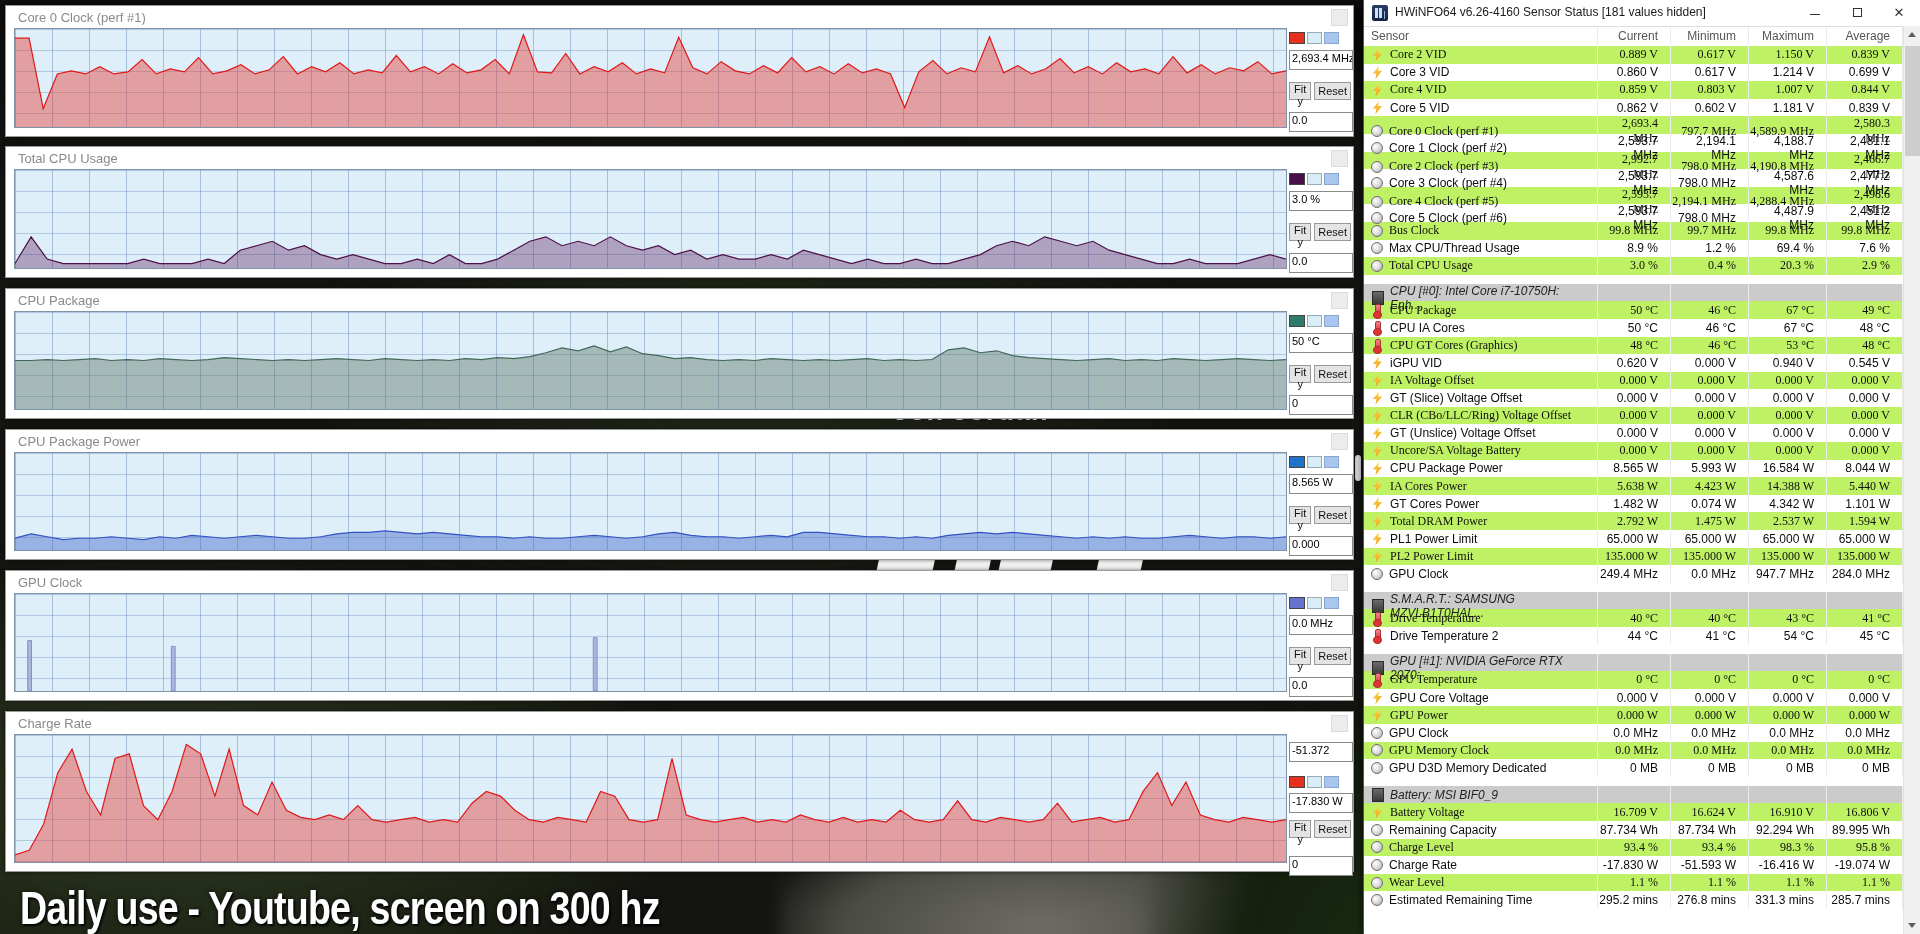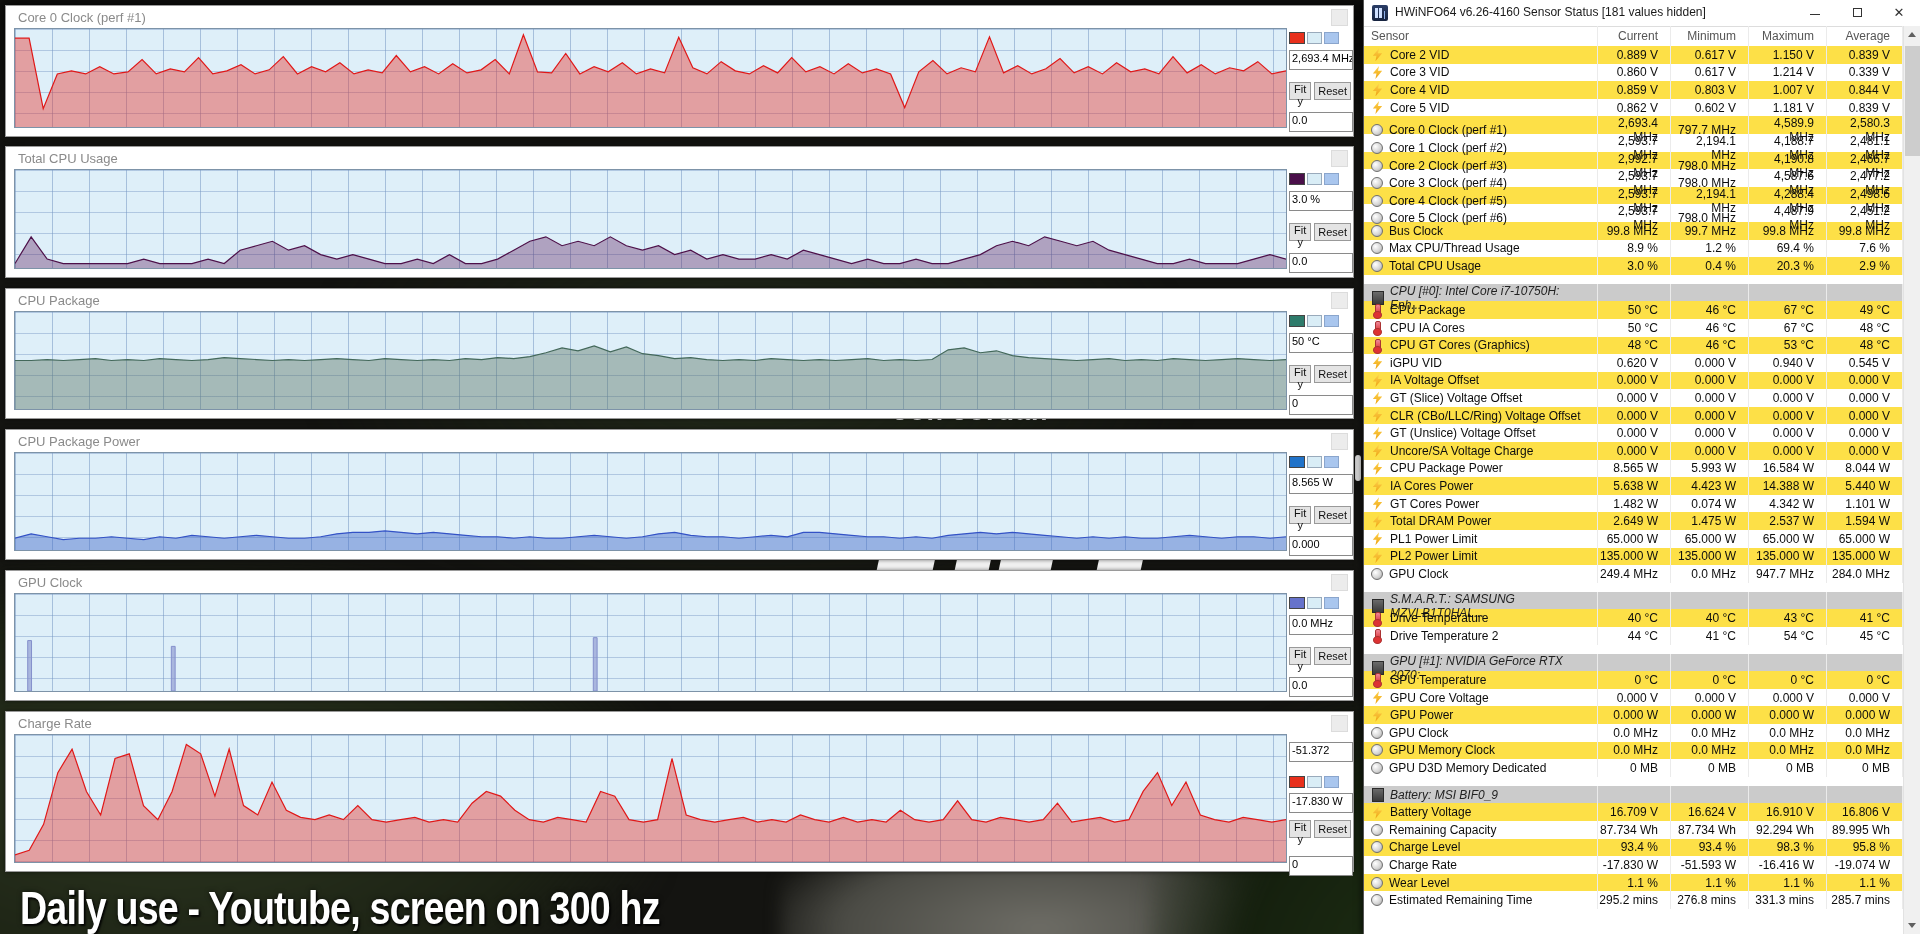--- a/index.html
+++ b/index.html
@@ -67,21 +67,21 @@
   .glyph-min{display:inline-block;width:10px;height:1px;background:#333;margin-top:14px;}
   .glyph-max{display:inline-block;width:9px;height:9px;border:1px solid #333;margin-top:8px;box-sizing:border-box;}
   .glyph-x{font-size:13px;line-height:26px;}
   .colhead{position:absolute;left:0;top:26px;right:17px;height:20px;font-size:12px;color:#555;border-bottom:1px solid #eee;}
   .grid-row{display:grid;grid-template-columns:1fr 73px 78px 78px 76px;align-items:center;height:100%;}
   .grid-row .cell{padding-right:12px;text-align:right;border-right:1px solid #ebebeb;height:100%;display:flex;align-items:center;justify-content:flex-end;box-sizing:border-box;}
   .grid-row .cell.name{justify-content:flex-start;text-align:left;padding-left:7px;padding-right:4px;}
   .colhead .cell{color:#555;}
   .rows{position:absolute;left:0;top:46px;right:17px;bottom:0;overflow:hidden;}
   .srow{height:17.6px;font-size:12px;color:#0d0d0d;}
-  .srow.alt{background:#fde047;}
+  .srow.alt{background:#bef264;font-family:Liberation Serif, serif;}
   .srow.section{background:#cbcbcb;font-style:italic;color:#222;}
   .gap{height:9px;}
   .ic{display:inline-block;width:13px;height:13px;margin-right:6px;flex:none;position:relative;}
   .ic.volt{background:linear-gradient(180deg,#ffd34d,#eda313);
     clip-path:polygon(62% 0%,14% 58%,42% 58%,34% 100%,86% 38%,54% 38%);}
   .ic.clock{width:12px;height:12px;border-radius:50%;border:1px solid #6f6f6f;box-sizing:border-box;
     background:radial-gradient(circle at 35% 35%,#fff 0%,#d6d6d6 55%,#9a9a9a 100%);}
   .ic.temp::before{content:"";position:absolute;left:4px;top:0;width:4px;height:9px;background:linear-gradient(#e89,#d33);border:1px solid #a33;border-radius:2px 2px 0 0;}
   .ic.temp::after{content:"";position:absolute;left:2px;top:7px;width:7px;height:6px;background:#d33;border:1px solid #a33;border-radius:50%;}
   .ic.chip{width:10px;height:12px;background:linear-gradient(#6a6a6a,#3a3a3a);border:1px solid #2a2a2a;margin-left:1px;}
@@ -296,21 +296,21 @@
         </div>
         <div class="srow">
           <div class="grid-row">
             <div class="cell name">
               <span class="ic volt"></span>
               <span class="lbl">Core 3 VID</span>
             </div>
             <div class="cell">0.860 V</div>
             <div class="cell">0.617 V</div>
             <div class="cell">1.214 V</div>
-            <div class="cell">0.339 V</div>
+            <div class="cell">0.699 V</div>
           </div>
         </div>
         <div class="srow alt">
           <div class="grid-row">
             <div class="cell name">
               <span class="ic volt"></span>
               <span class="lbl">Core 4 VID</span>
             </div>
             <div class="cell">0.859 V</div>
             <div class="cell">0.803 V</div>
@@ -544,21 +544,21 @@
             <div class="cell">0.000 V</div>
             <div class="cell">0.000 V</div>
             <div class="cell">0.000 V</div>
             <div class="cell">0.000 V</div>
           </div>
         </div>
         <div class="srow alt">
           <div class="grid-row">
             <div class="cell name">
               <span class="ic volt"></span>
-              <span class="lbl">Uncore/SA Voltage Charge</span>
+              <span class="lbl">Uncore/SA Voltage Battery</span>
             </div>
             <div class="cell">0.000 V</div>
             <div class="cell">0.000 V</div>
             <div class="cell">0.000 V</div>
             <div class="cell">0.000 V</div>
           </div>
         </div>
         <div class="srow">
           <div class="grid-row">
             <div class="cell name">
@@ -594,21 +594,21 @@
             <div class="cell">4.342 W</div>
             <div class="cell">1.101 W</div>
           </div>
         </div>
         <div class="srow alt">
           <div class="grid-row">
             <div class="cell name">
               <span class="ic volt"></span>
               <span class="lbl">Total DRAM Power</span>
             </div>
-            <div class="cell">2.649 W</div>
+            <div class="cell">2.792 W</div>
             <div class="cell">1.475 W</div>
             <div class="cell">2.537 W</div>
             <div class="cell">1.594 W</div>
           </div>
         </div>
         <div class="srow">
           <div class="grid-row">
             <div class="cell name">
               <span class="ic volt"></span>
               <span class="lbl">PL1 Power Limit</span>

